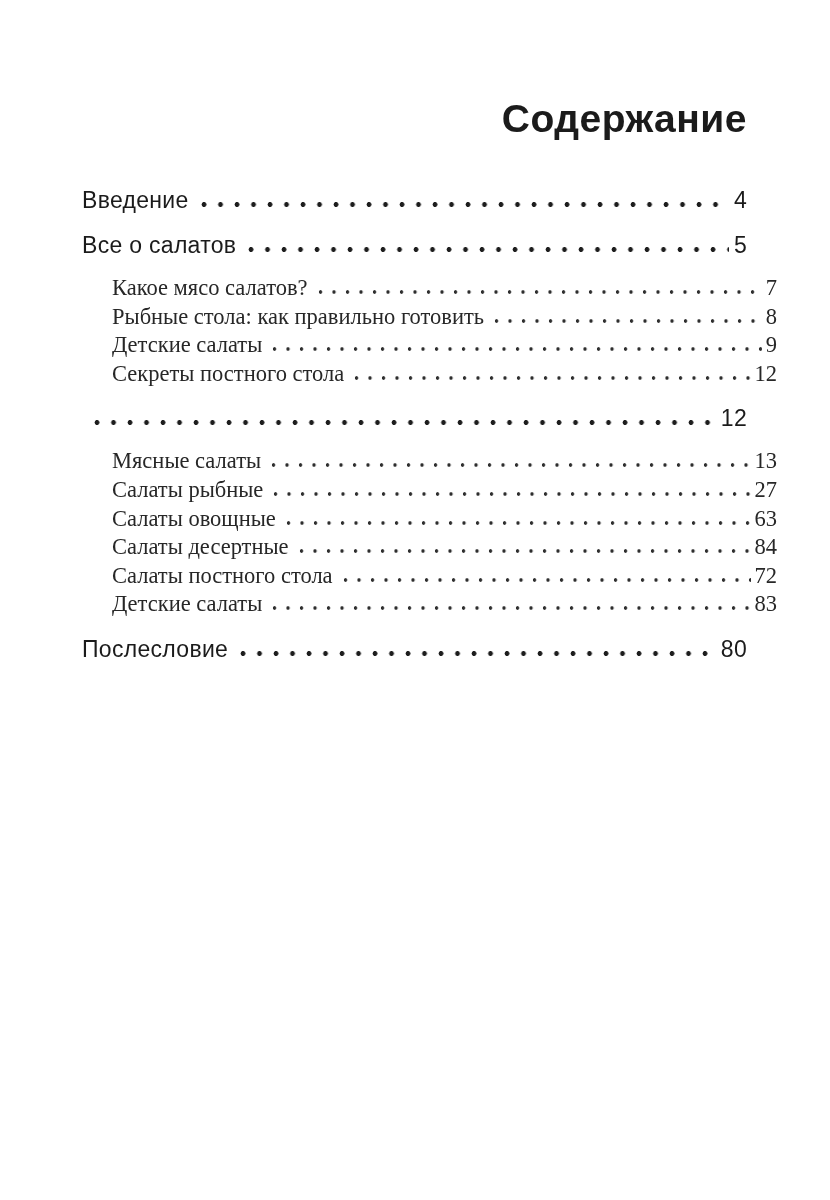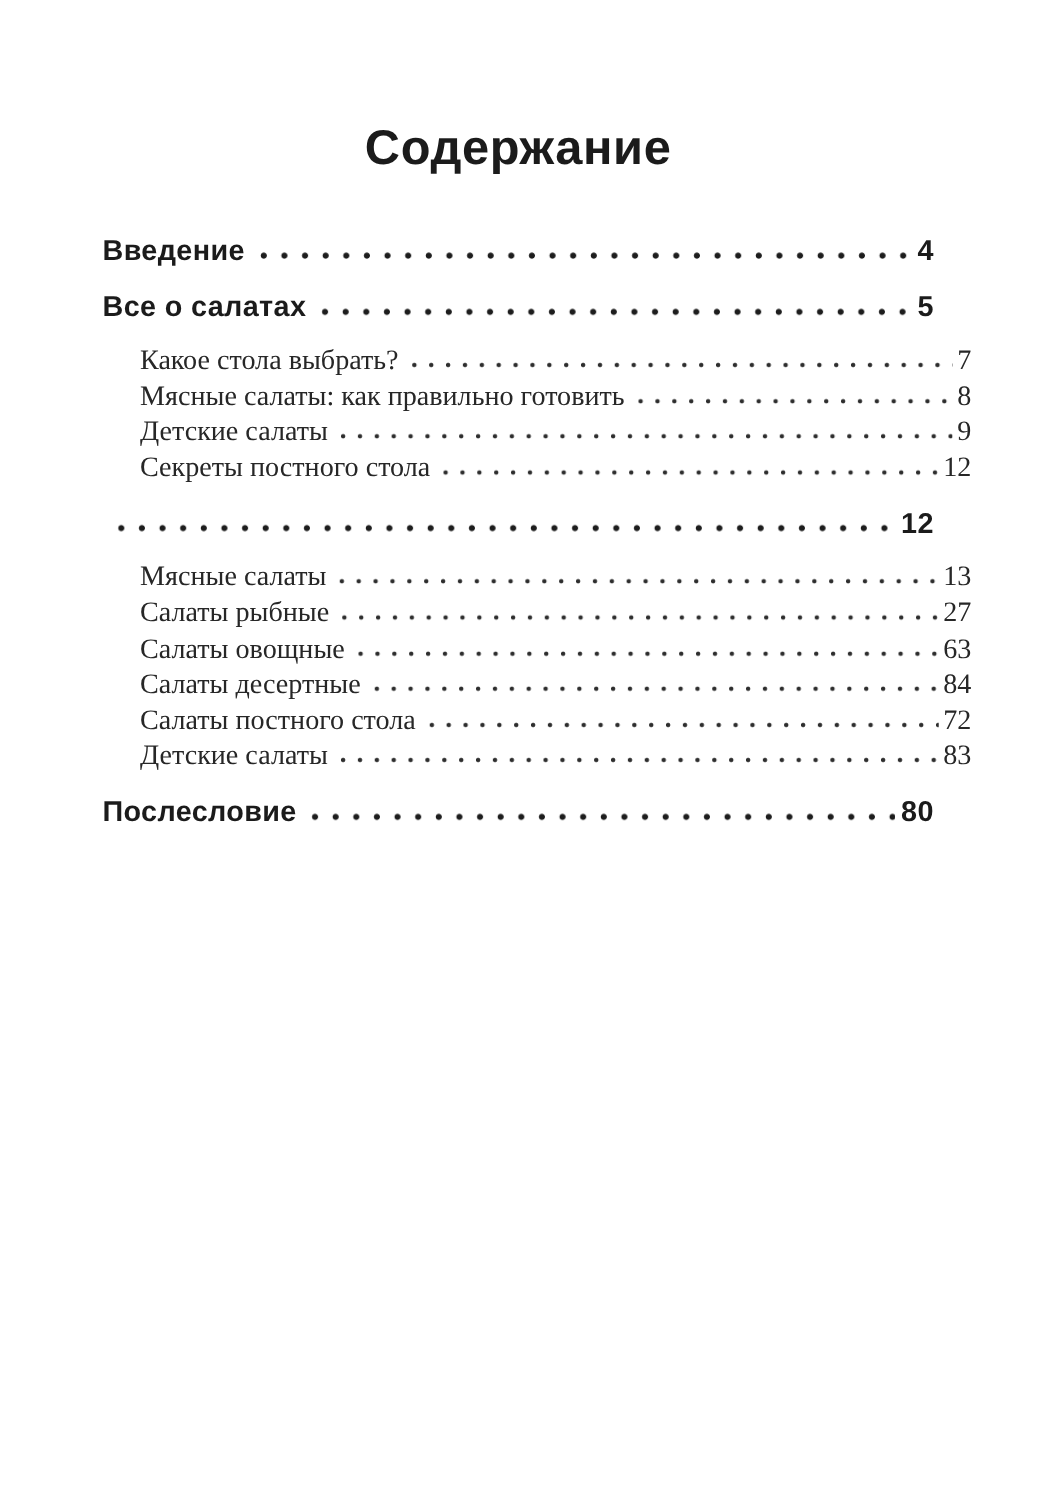--- a/index.html
+++ b/index.html
@@ -15,35 +15,35 @@
     margin-left: 82px;
     padding-top: 96px;
     color: #1f1f1f;
   }
   .page-title {
     font-family: "Liberation Sans", sans-serif;
     font-weight: 700;
     font-size: 39px;
     line-height: 46px;
     letter-spacing: 0.5px;
-    text-align: center;
+    text-align: right;
     margin: 0 0 43px 0;
     color: #1b1b1b;
   }
   .toc {
     width: 100%;
   }
   .toc-row {
     display: flex;
     align-items: baseline;
     width: 100%;
   }
   .toc-row.level-0 {
     font-family: "Liberation Sans", sans-serif;
-    font-weight: 700;
+    font-weight: 400;
     font-size: 23px;
     line-height: 30px;
     letter-spacing: 0.3px;
     margin-top: 15px;
     margin-bottom: 14px;
     color: #1b1b1b;
   }
   .toc-row.level-0:first-child {
     margin-top: 0;
   }
@@ -87,33 +87,33 @@
   <h1 class="page-title">Содержание</h1>
 
   <div class="toc">
   <div class="toc-row level-0">
     <span class="toc-label">Введение</span>
     <span class="leader"></span>
     <span class="toc-page-num">4</span>
   </div>
 
   <div class="toc-row level-0">
-    <span class="toc-label">Все о салатах</span>
+    <span class="toc-label">Все о салатов</span>
     <span class="leader"></span>
     <span class="toc-page-num">5</span>
   </div>
 
   <div class="toc-row level-1">
-    <span class="toc-label">Какое стола выбрать?</span>
+    <span class="toc-label">Какое мясо салатов?</span>
     <span class="leader"></span>
     <span class="toc-page-num">7</span>
   </div>
 
   <div class="toc-row level-1">
-    <span class="toc-label">Мясные салаты: как правильно готовить</span>
+    <span class="toc-label">Рыбные стола: как правильно готовить</span>
     <span class="leader"></span>
     <span class="toc-page-num">8</span>
   </div>
 
   <div class="toc-row level-1">
     <span class="toc-label">Детские салаты</span>
     <span class="leader"></span>
     <span class="toc-page-num">9</span>
   </div>
 

